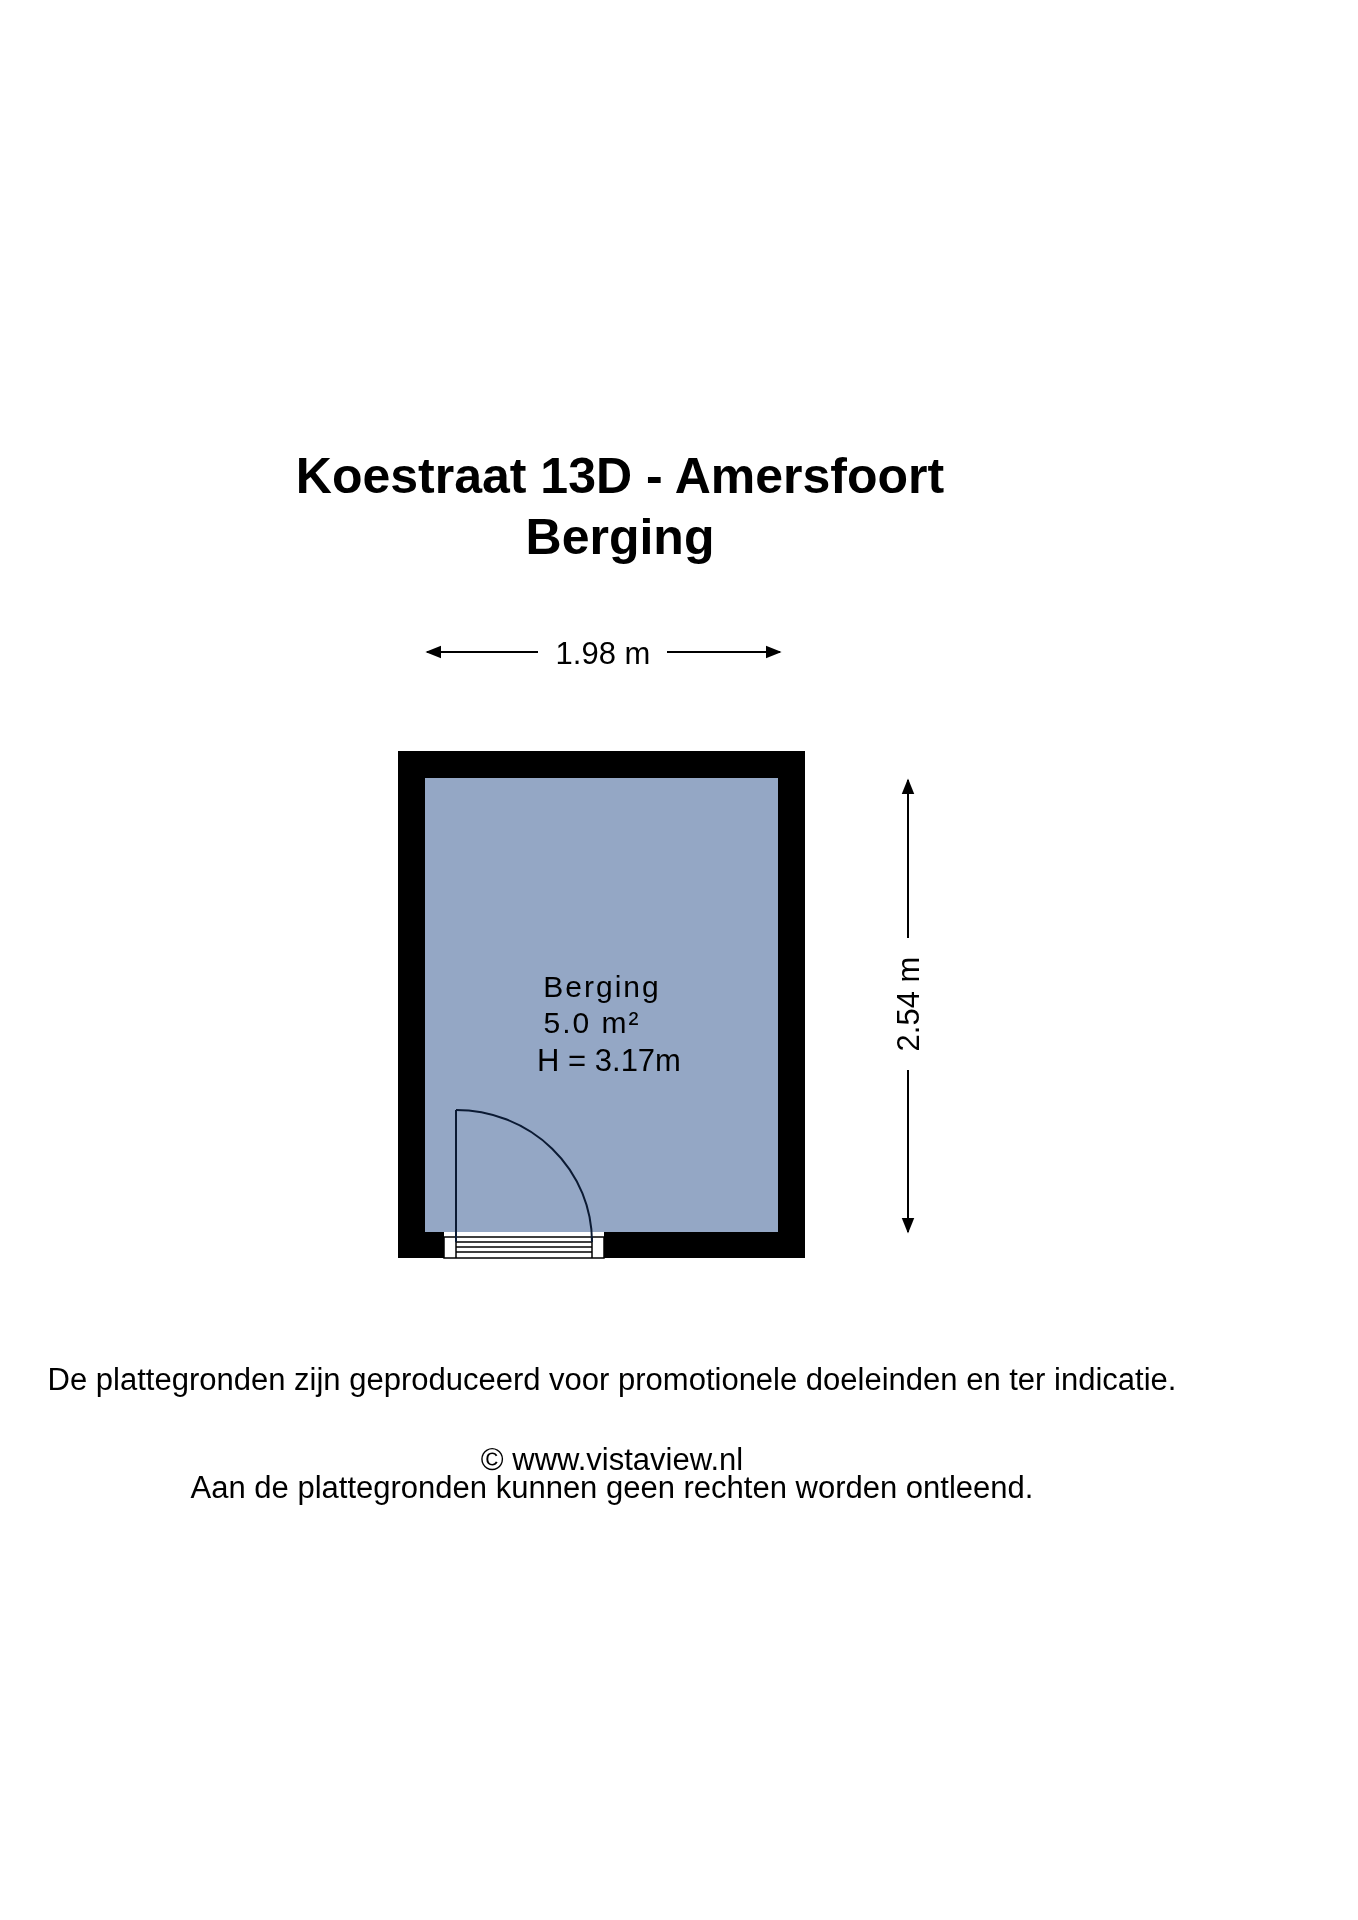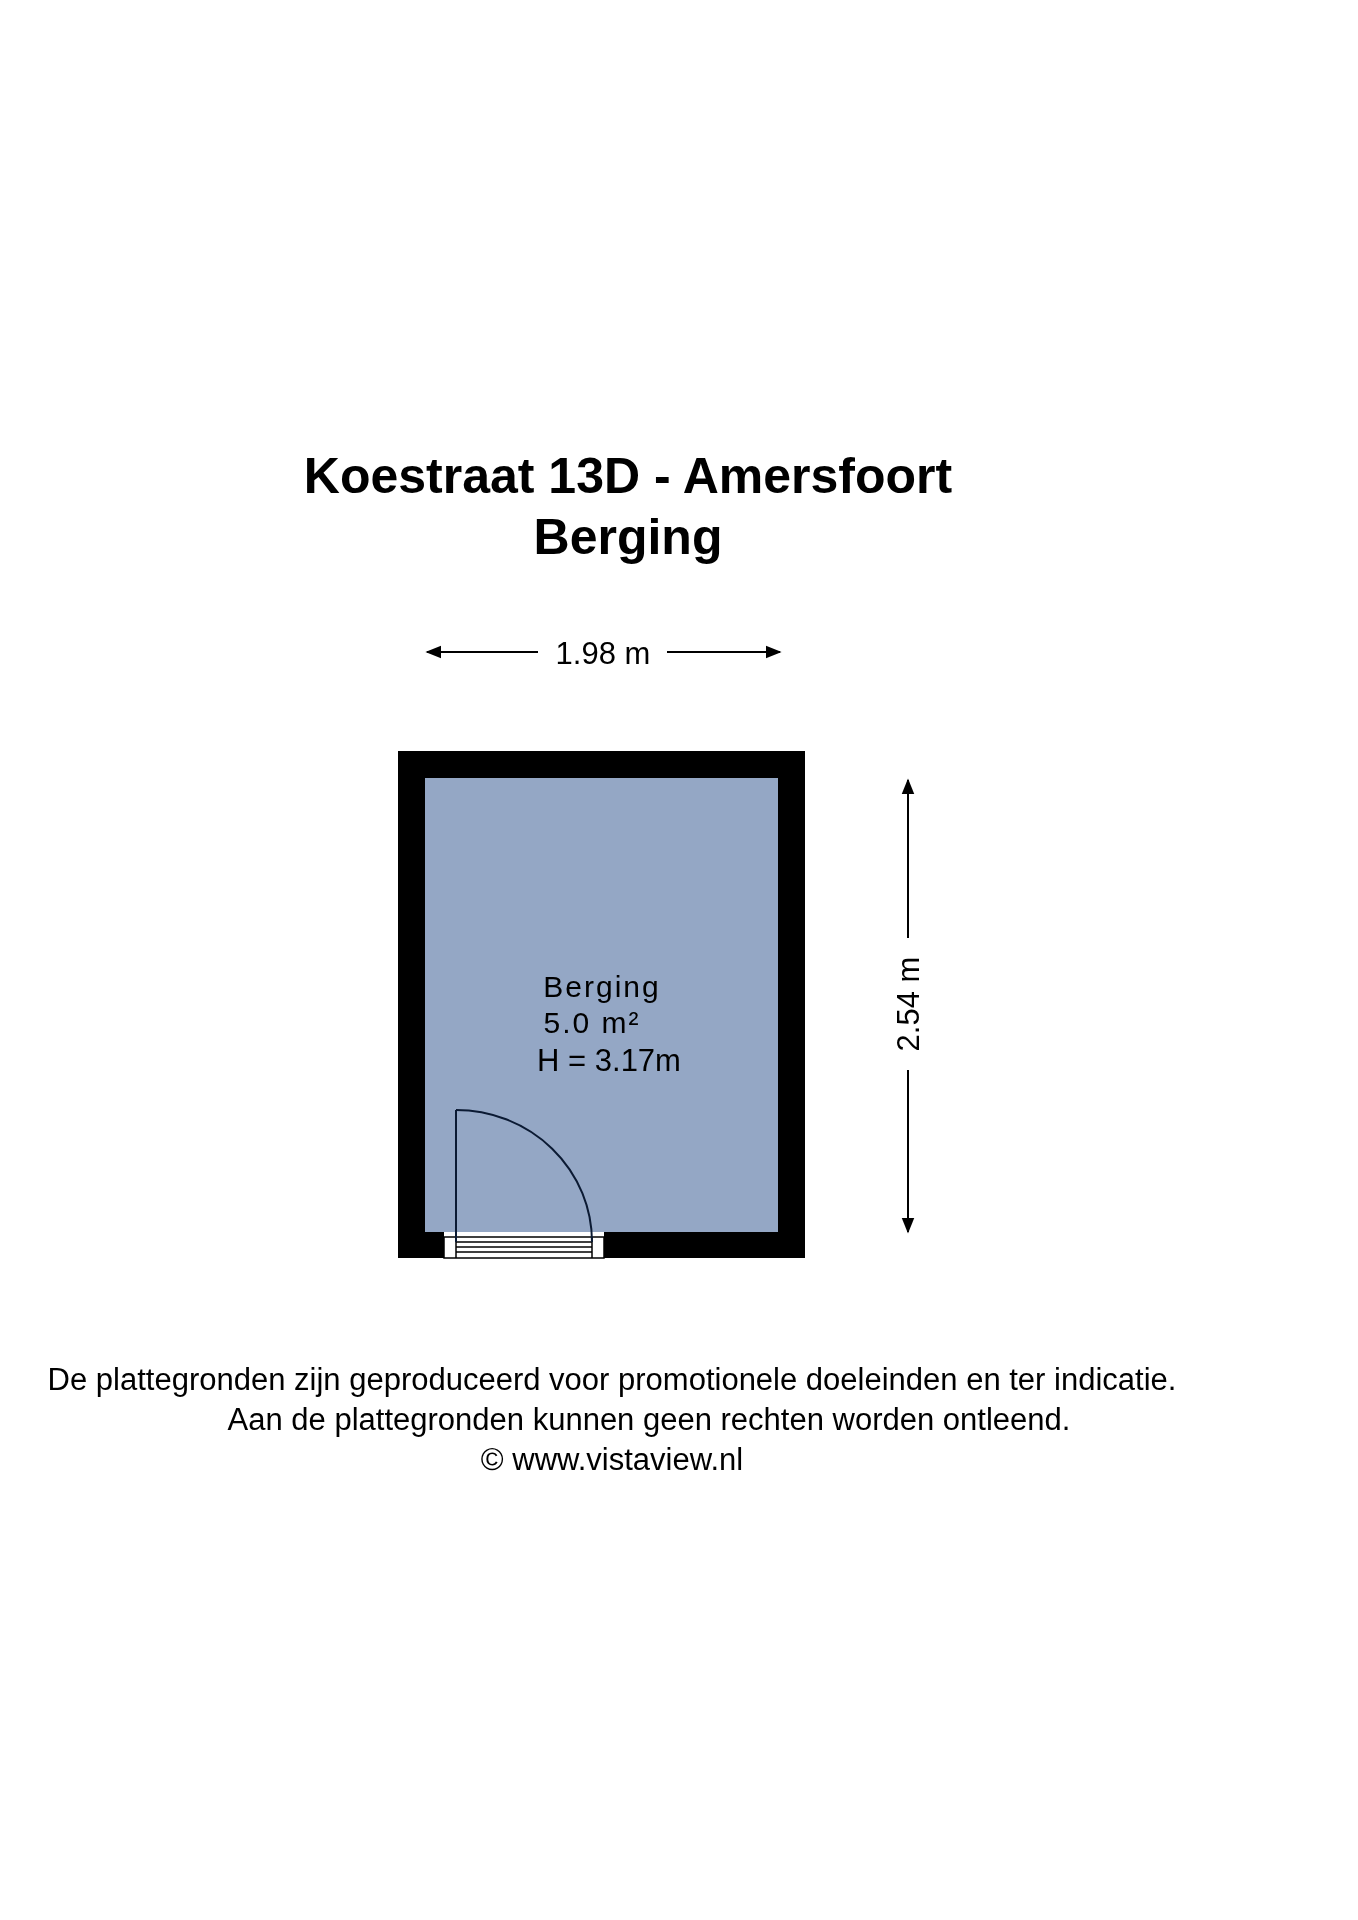--- a/index.html
+++ b/index.html
@@ -1,17 +1,17 @@
 <!DOCTYPE html>
 <html><head>
 <meta charset="utf-8">
 <style>
   html, body { margin:0; padding:0; background:#ffffff; }
   body { width:1358px; height:1920px; position:relative; overflow:hidden; font-family:"Liberation Sans", sans-serif; color:#000; }
-  .title { position:absolute; left:0; width:1240px; text-align:center; font-weight:bold; font-size:50px; line-height:58px;padding-left:8px; }
+  .title { position:absolute; left:0; width:1240px; text-align:center; font-weight:bold; font-size:50px; line-height:58px; }
   #t1 { top:447px; }
   #t2 { top:508px; }
   svg.plan { position:absolute; left:0; top:0; }
   .disc { position:absolute; left:0; width:1224px; text-align:center; font-size:31px; line-height:40px; }
 </style>
 </head>
 <body>
 
 <div class="title" id="t1">Koestraat 13D - Amersfoort</div>
 <div class="title" id="t2">Berging</div>
@@ -54,14 +54,14 @@
   </g>
 
   <g>
     <line x1="908" y1="938" x2="908" y2="780" stroke="#000" stroke-width="2" marker-end="url(#ah)"></line>
     <line x1="908" y1="1070" x2="908" y2="1232" stroke="#000" stroke-width="2" marker-end="url(#ah)"></line>
     <text x="0" y="0" transform="translate(919,1004) rotate(-90)" font-family="Liberation Sans, sans-serif" font-size="31" text-anchor="middle">2.54 m</text>
   </g>
 </svg>
 
 <div class="disc" style="top:1360px;">De plattegronden zijn geproduceerd voor promotionele doeleinden en ter indicatie.</div>
-<div class="disc" style="top:1400px;margin-left:37px;">Aan de plattegronden kunnen geen rechten worden ontleend.</div>
+<div class="disc" style="top:1468px;">Aan de plattegronden kunnen geen rechten worden ontleend.</div>
 <div class="disc" style="top:1440px;">© www.vistaview.nl</div>
 
 </body></html>

